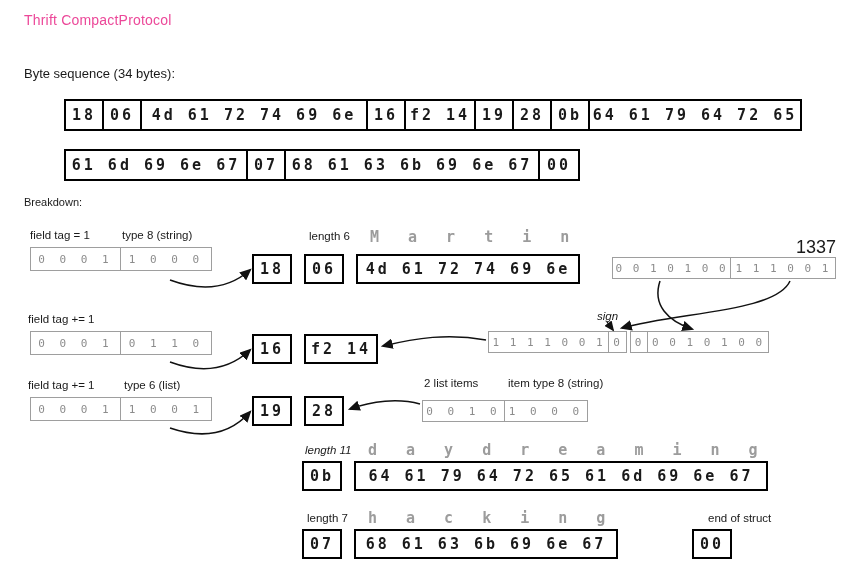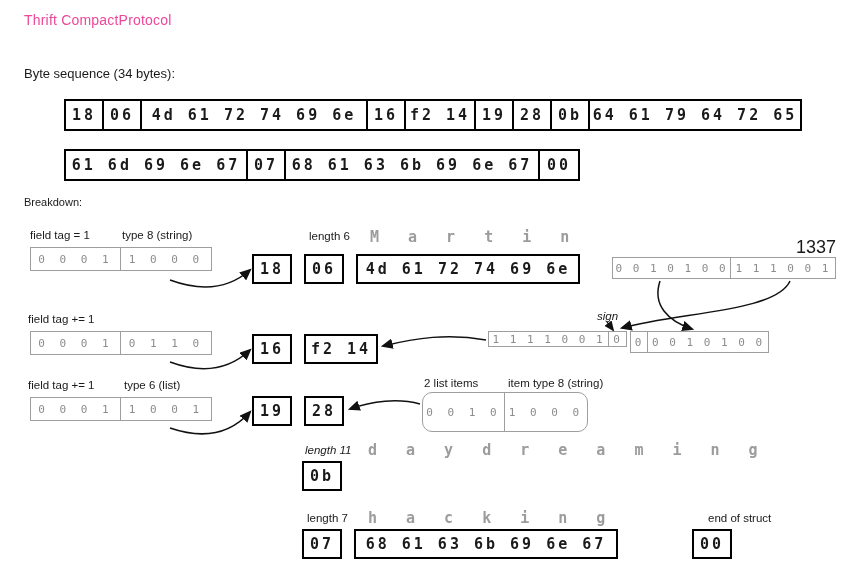--- a/index.html
+++ b/index.html
@@ -91,21 +91,21 @@
   <div class="hexbox" style="left:304px; top:254px; width:40px;">06</div>
   <div class="ascii" style="left:370px; top:228px;">M a r t i n</div>
   <div class="hexbox" style="left:356px; top:254px; width:224px;">4d 61 72 74 69 6e</div>
 
   <div class="lbl" style="left:612px; top:237px; width:224px; text-align:right; font-size:18px;">1337</div>
   <div class="binbox" style="left:612px; top:257px; height:22px;">
     <div class="bincell wide" style="width:118px;">0 0 1 0 1 0 0</div>
     <div class="bincell wide" style="width:104px;">1 1 1 0 0 1</div>
   </div>
   <div class="lbl" style="left:597px; top:310px;font-style:italic;">sign</div>
-  <div class="binbox" style="left:488px; top:331px; height:16px;">
+  <div class="binbox" style="left:488px; top:331px; height:22px;">
     <div class="bincell wide" style="width:120px;">1 1 1 1 0 0 1</div>
     <div class="bincell wide" style="width:17px;">0</div>
   </div>
   <div class="binbox" style="left:630px; top:331px; height:22px;">
     <div class="bincell wide" style="width:17px;">0</div>
     <div class="bincell wide" style="width:120px;">0 0 1 0 1 0 0</div>
   </div>
 
   <div class="lbl" style="left:28px; top:313px;">field tag += 1</div>
   <div class="lbl" style="left:124px; top:313px;margin-top:24px;">type 6 (i64)</div>
@@ -119,28 +119,29 @@
   <div class="lbl" style="left:28px; top:379px;">field tag += 1</div>
   <div class="lbl" style="left:124px; top:379px;">type 6 (list)</div>
   <div class="binbox" style="left:30px; top:397px; height:24px;">
     <div class="bincell" style="width:90px;">0 0 0 1</div>
     <div class="bincell" style="width:90px;">1 0 0 1</div>
   </div>
   <div class="hexbox" style="left:252px; top:396px; width:40px;">19</div>
   <div class="hexbox" style="left:304px; top:396px; width:40px;">28</div>
   <div class="lbl" style="left:424px; top:377px;">2 list items</div>
   <div class="lbl" style="left:508px; top:377px;">item type 8 (string)</div>
-  <div class="binbox" style="left:422px; top:392px; height:40px;border-radius:10px;">
+  <div class="binbox" style="left:422px; top:400px; height:22px;">
     <div class="bincell" style="width:82px;">0 0 1 0</div>
     <div class="bincell" style="width:82px;">1 0 0 0</div>
   </div>
 
   <div class="lbl" style="left:305px; top:444px;font-style:italic;">length 11</div>
   <div class="ascii" style="left:368px; top:441px;">d a y d r e a m i n g</div>
   <div class="hexbox" style="left:302px; top:461px; width:40px;">0b</div>
+  <div class="hexbox" style="left:354px; top:461px; width:414px;">64 61 79 64 72 65 61 6d 69 6e 67</div>
 
   <div class="lbl" style="left:307px; top:512px;">length 7</div>
   <div class="ascii" style="left:368px; top:509px;">h a c k i n g</div>
   <div class="lbl" style="left:708px; top:512px;">end of struct</div>
   <div class="hexbox" style="left:302px; top:529px; width:40px;">07</div>
   <div class="hexbox" style="left:354px; top:529px; width:264px;">68 61 63 6b 69 6e 67</div>
   <div class="hexbox" style="left:692px; top:529px; width:40px;">00</div>
 
   <svg class="overlay" width="866" height="588" viewBox="0 0 866 588">
     <defs>

